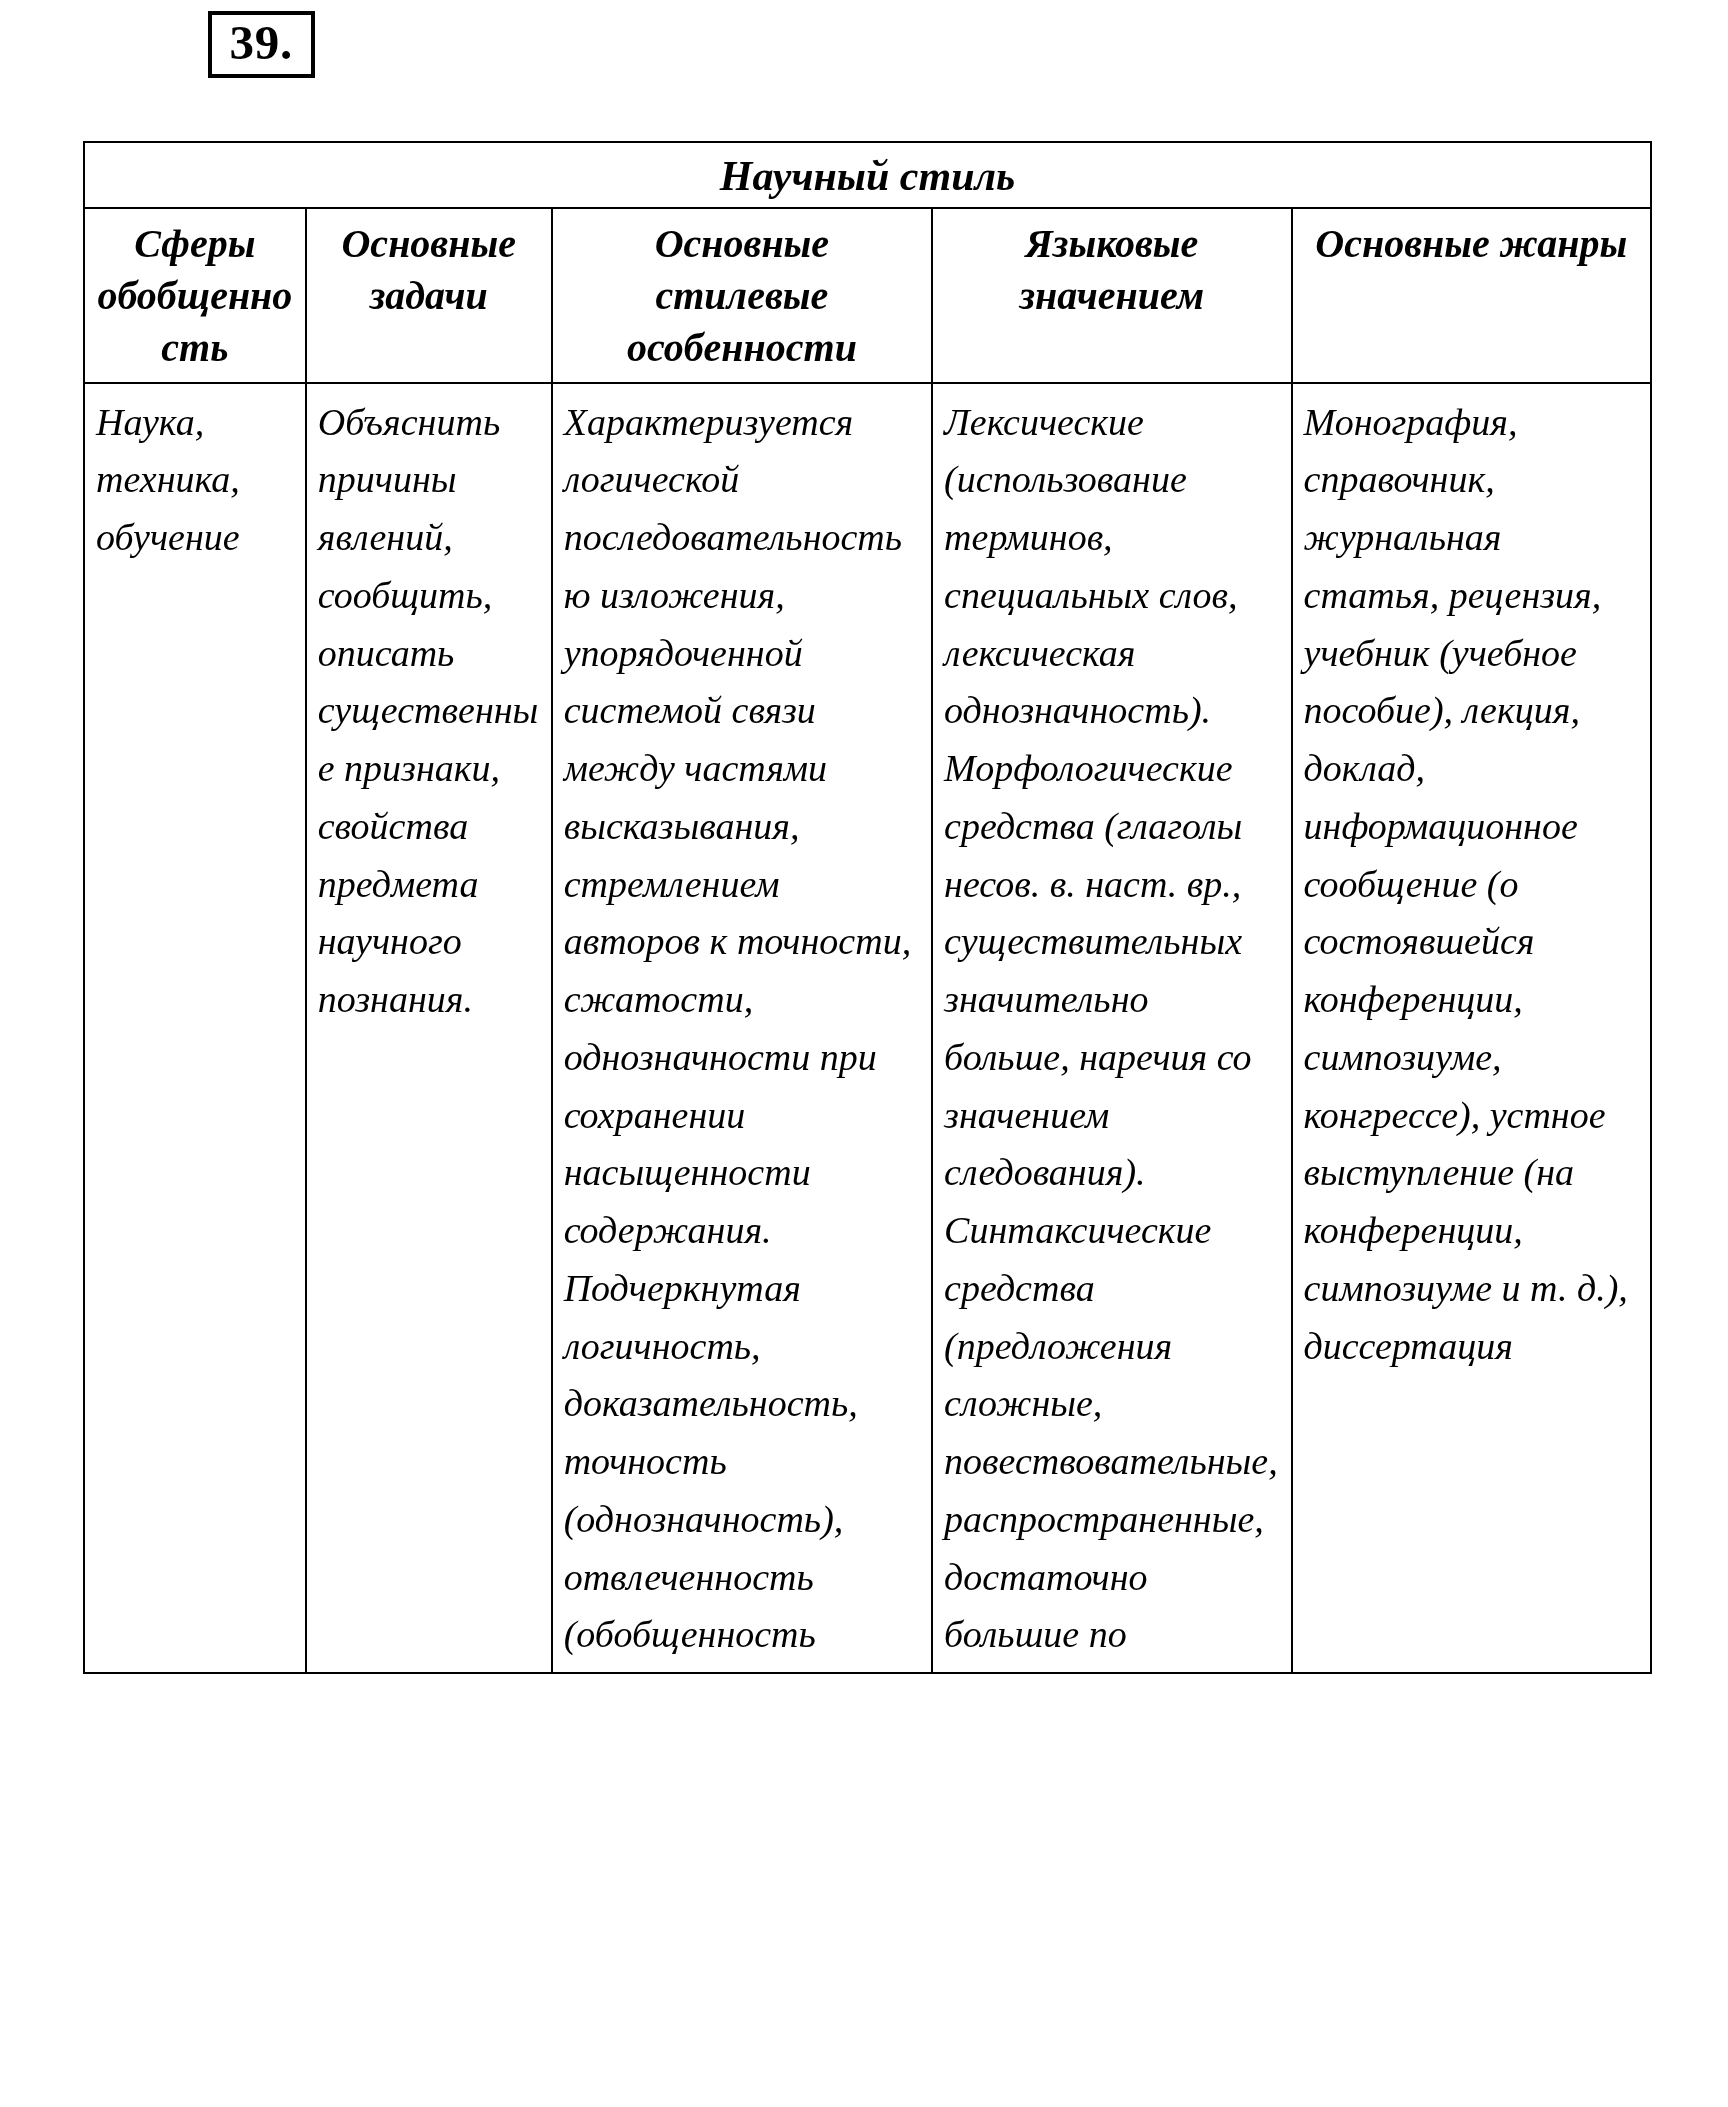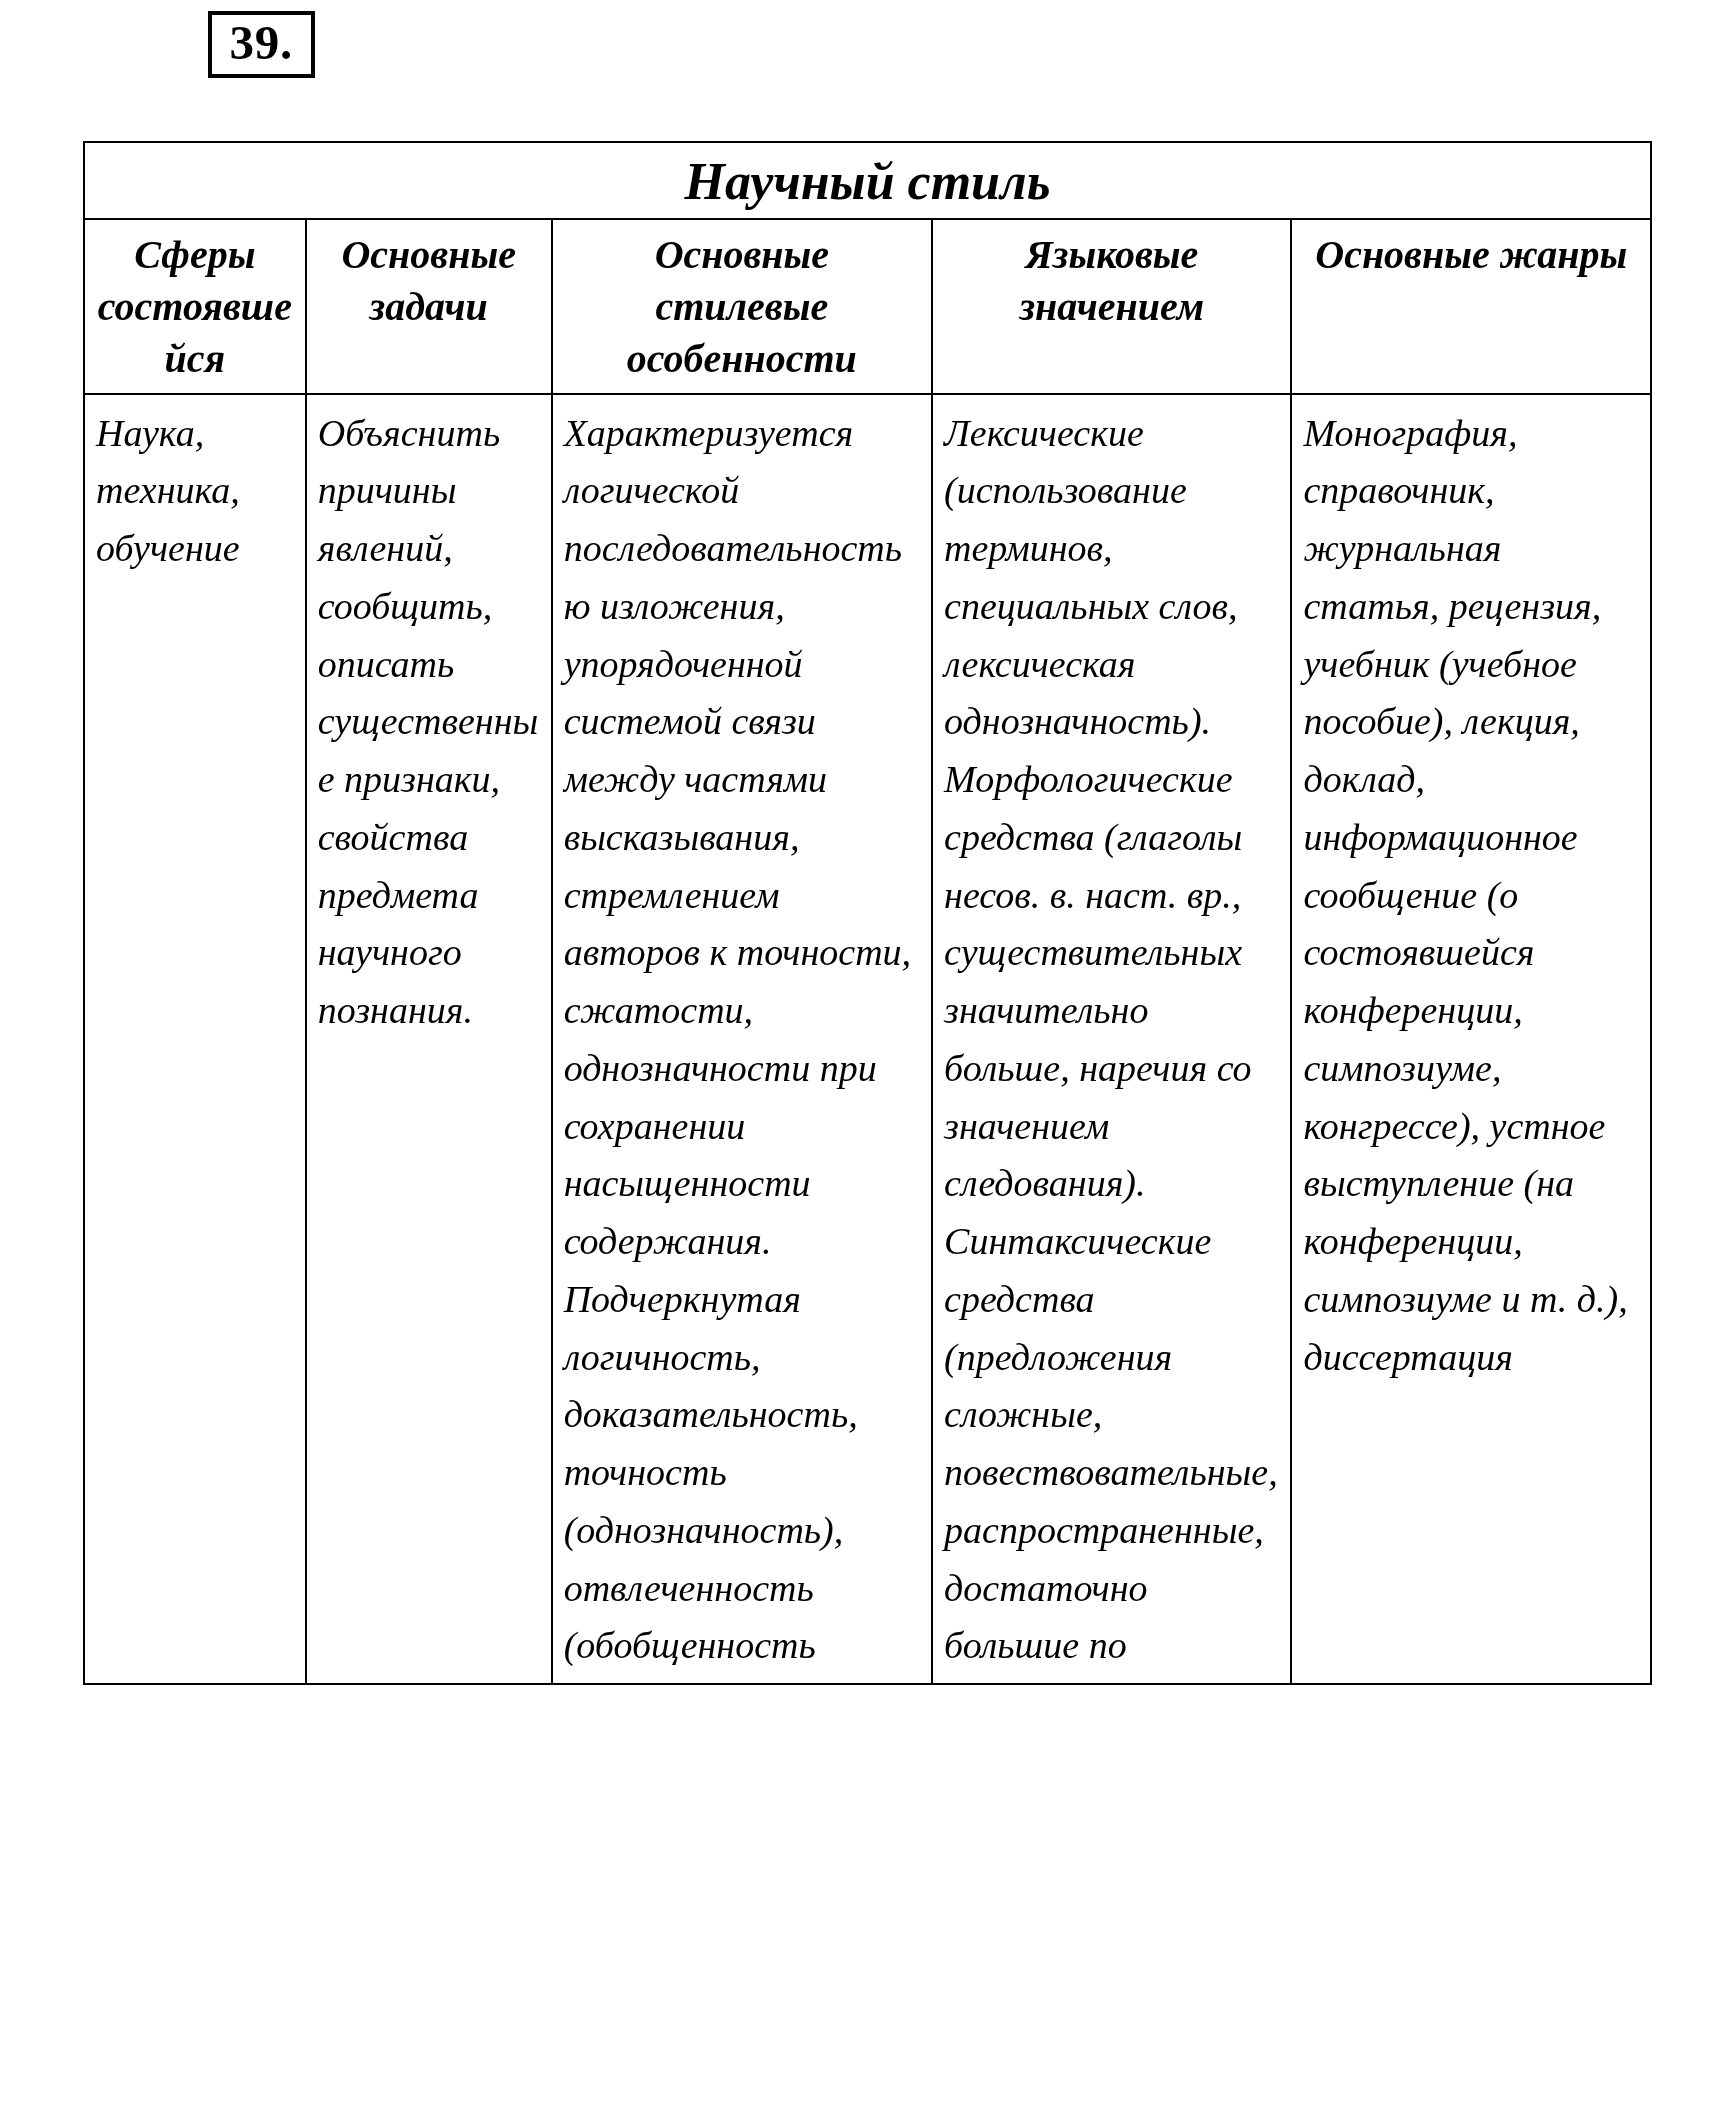--- a/index.html
+++ b/index.html
@@ -68,21 +68,21 @@
   }
   table.styletable td {
     border: 2.4px solid #000;
     vertical-align: top;
     padding: 9.5px 11px 8px 11px;
     background: transparent;
   }
 
   td.title-cell {
     text-align: center;
-    font-size: 52px;
+    font-size: 42px;
     font-weight: bold;
     font-style: italic;
     padding: 16px 8px 17.5px 8px;
     line-height: 1.1;
     margin-top: 36px;
   }
 
   td.head-cell {
     text-align: center;
     font-size: 40px;
@@ -131,21 +131,21 @@
           <col class="c2">
           <col class="c3">
           <col class="c4">
           <col class="c5">
       </colgroup>
       <tbody>
         <tr>
           <td class="title-cell" colspan="5">Научный стиль</td>
         </tr>
         <tr>
-          <td class="head-cell">Сферы состоявшейся</td>
+          <td class="head-cell">Сферы обобщенность</td>
           <td class="head-cell">Основные задачи</td>
           <td class="head-cell">Основные стилевые особенности</td>
           <td class="head-cell">Языковые значением</td>
           <td class="head-cell">Основные жанры</td>
         </tr>
         <tr>
           <td class="body-cell">Наука, техника, обучение</td>
           <td class="body-cell">Объяснить причины явлений, сообщить, описать существенные признаки, свойства предмета научного познания.</td>
           <td class="body-cell">Характеризуется логической последовательностью изложения, упорядоченной системой связи между частями высказывания, стремлением авторов к точности, сжатости, однозначности при сохранении насыщенности содержания. Подчеркнутая логичность, доказательность,  точность (однозначность), отвлеченность (обобщенность</td>
           <td class="body-cell">Лексические (использование терминов, специальных слов, лексическая однозначность). Морфологические средства (глаголы несов. в. наст. вр., существительных значительно больше, наречия со значением следования). Синтаксические средства (предложения сложные, повествовательные, распространенные, достаточно большие по</td>

